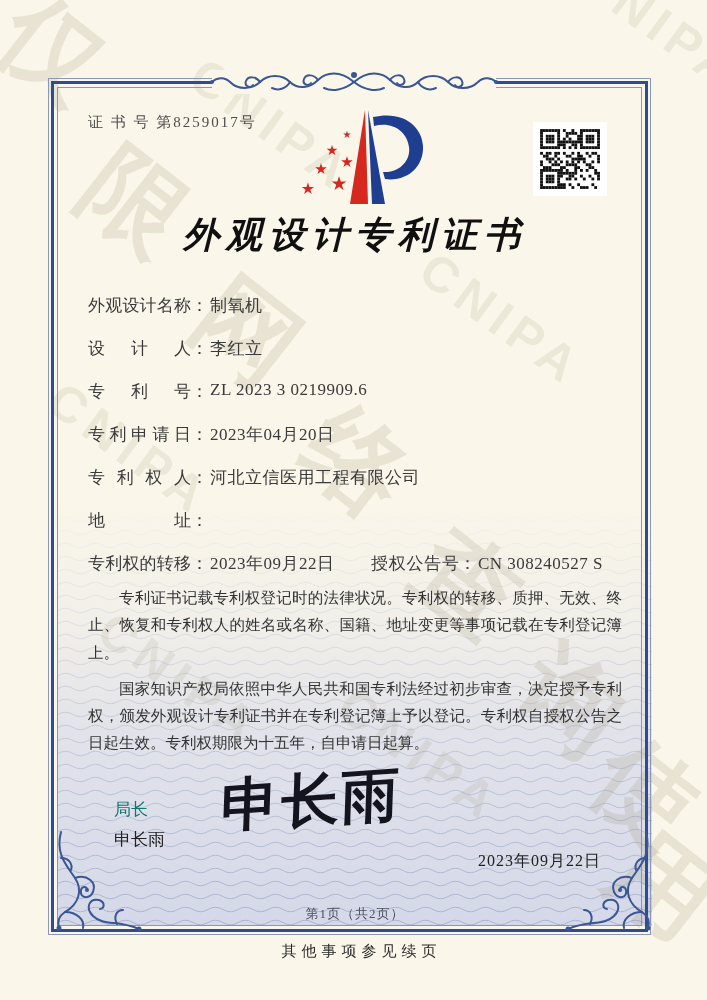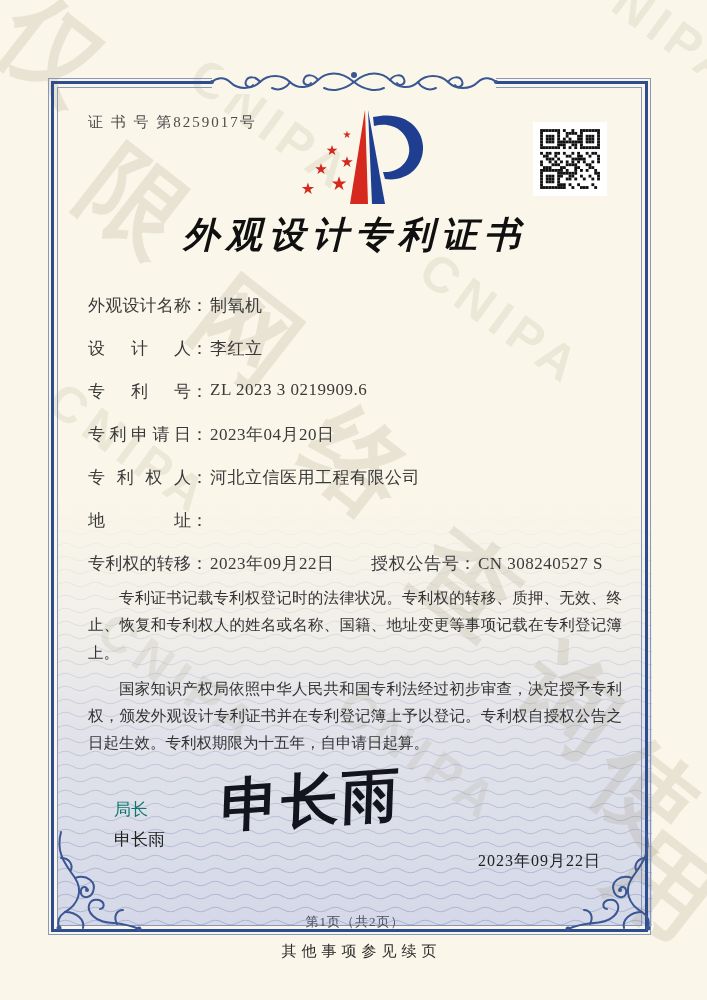--- a/index.html
+++ b/index.html
@@ -54,21 +54,21 @@
                line-height:1.76; color:#333; text-align:justify; }
   .body-text p { margin:0 0 9px; text-indent:2em; }
 
   .signer-title { position:absolute; left:114px; top:798px; font-size:17px; color:#0f766e; }
   .signer-name  { position:absolute; left:114px; top:828px; font-size:17px; color:#222; }
   .signature { position:absolute; left:196px; top:762px; width:230px; text-align:center;
                font-size:58px; color:#14141e; transform:rotate(-4deg) skewX(-6deg);
                font-weight:600; letter-spacing:2px; }
   .issue-date { position:absolute; left:478px; top:851px; font-size:16px; letter-spacing:1px; color:#222; }
   .page-indicator { position:absolute; left:58px; top:905px; width:594px; text-align:center;
-                    font-size:13px; color:#4a4f5e; letter-spacing:1px;margin-top:8px; }
+                    font-size:13px; color:#4a4f5e; letter-spacing:1px; }
   .footer-note { position:absolute; left:0; top:942px; width:707px; text-align:center;
                  font-size:15px; letter-spacing:5px; color:#2c2c2c;padding-left:16px; }
   .flourish { stroke:#3a5794; stroke-width:2; fill:none; stroke-linecap:round; }
   .flourish-dot { fill:#3a5794; stroke:none; }
 </style>
 </head>
 <body>
 
 <div class="page">
 

